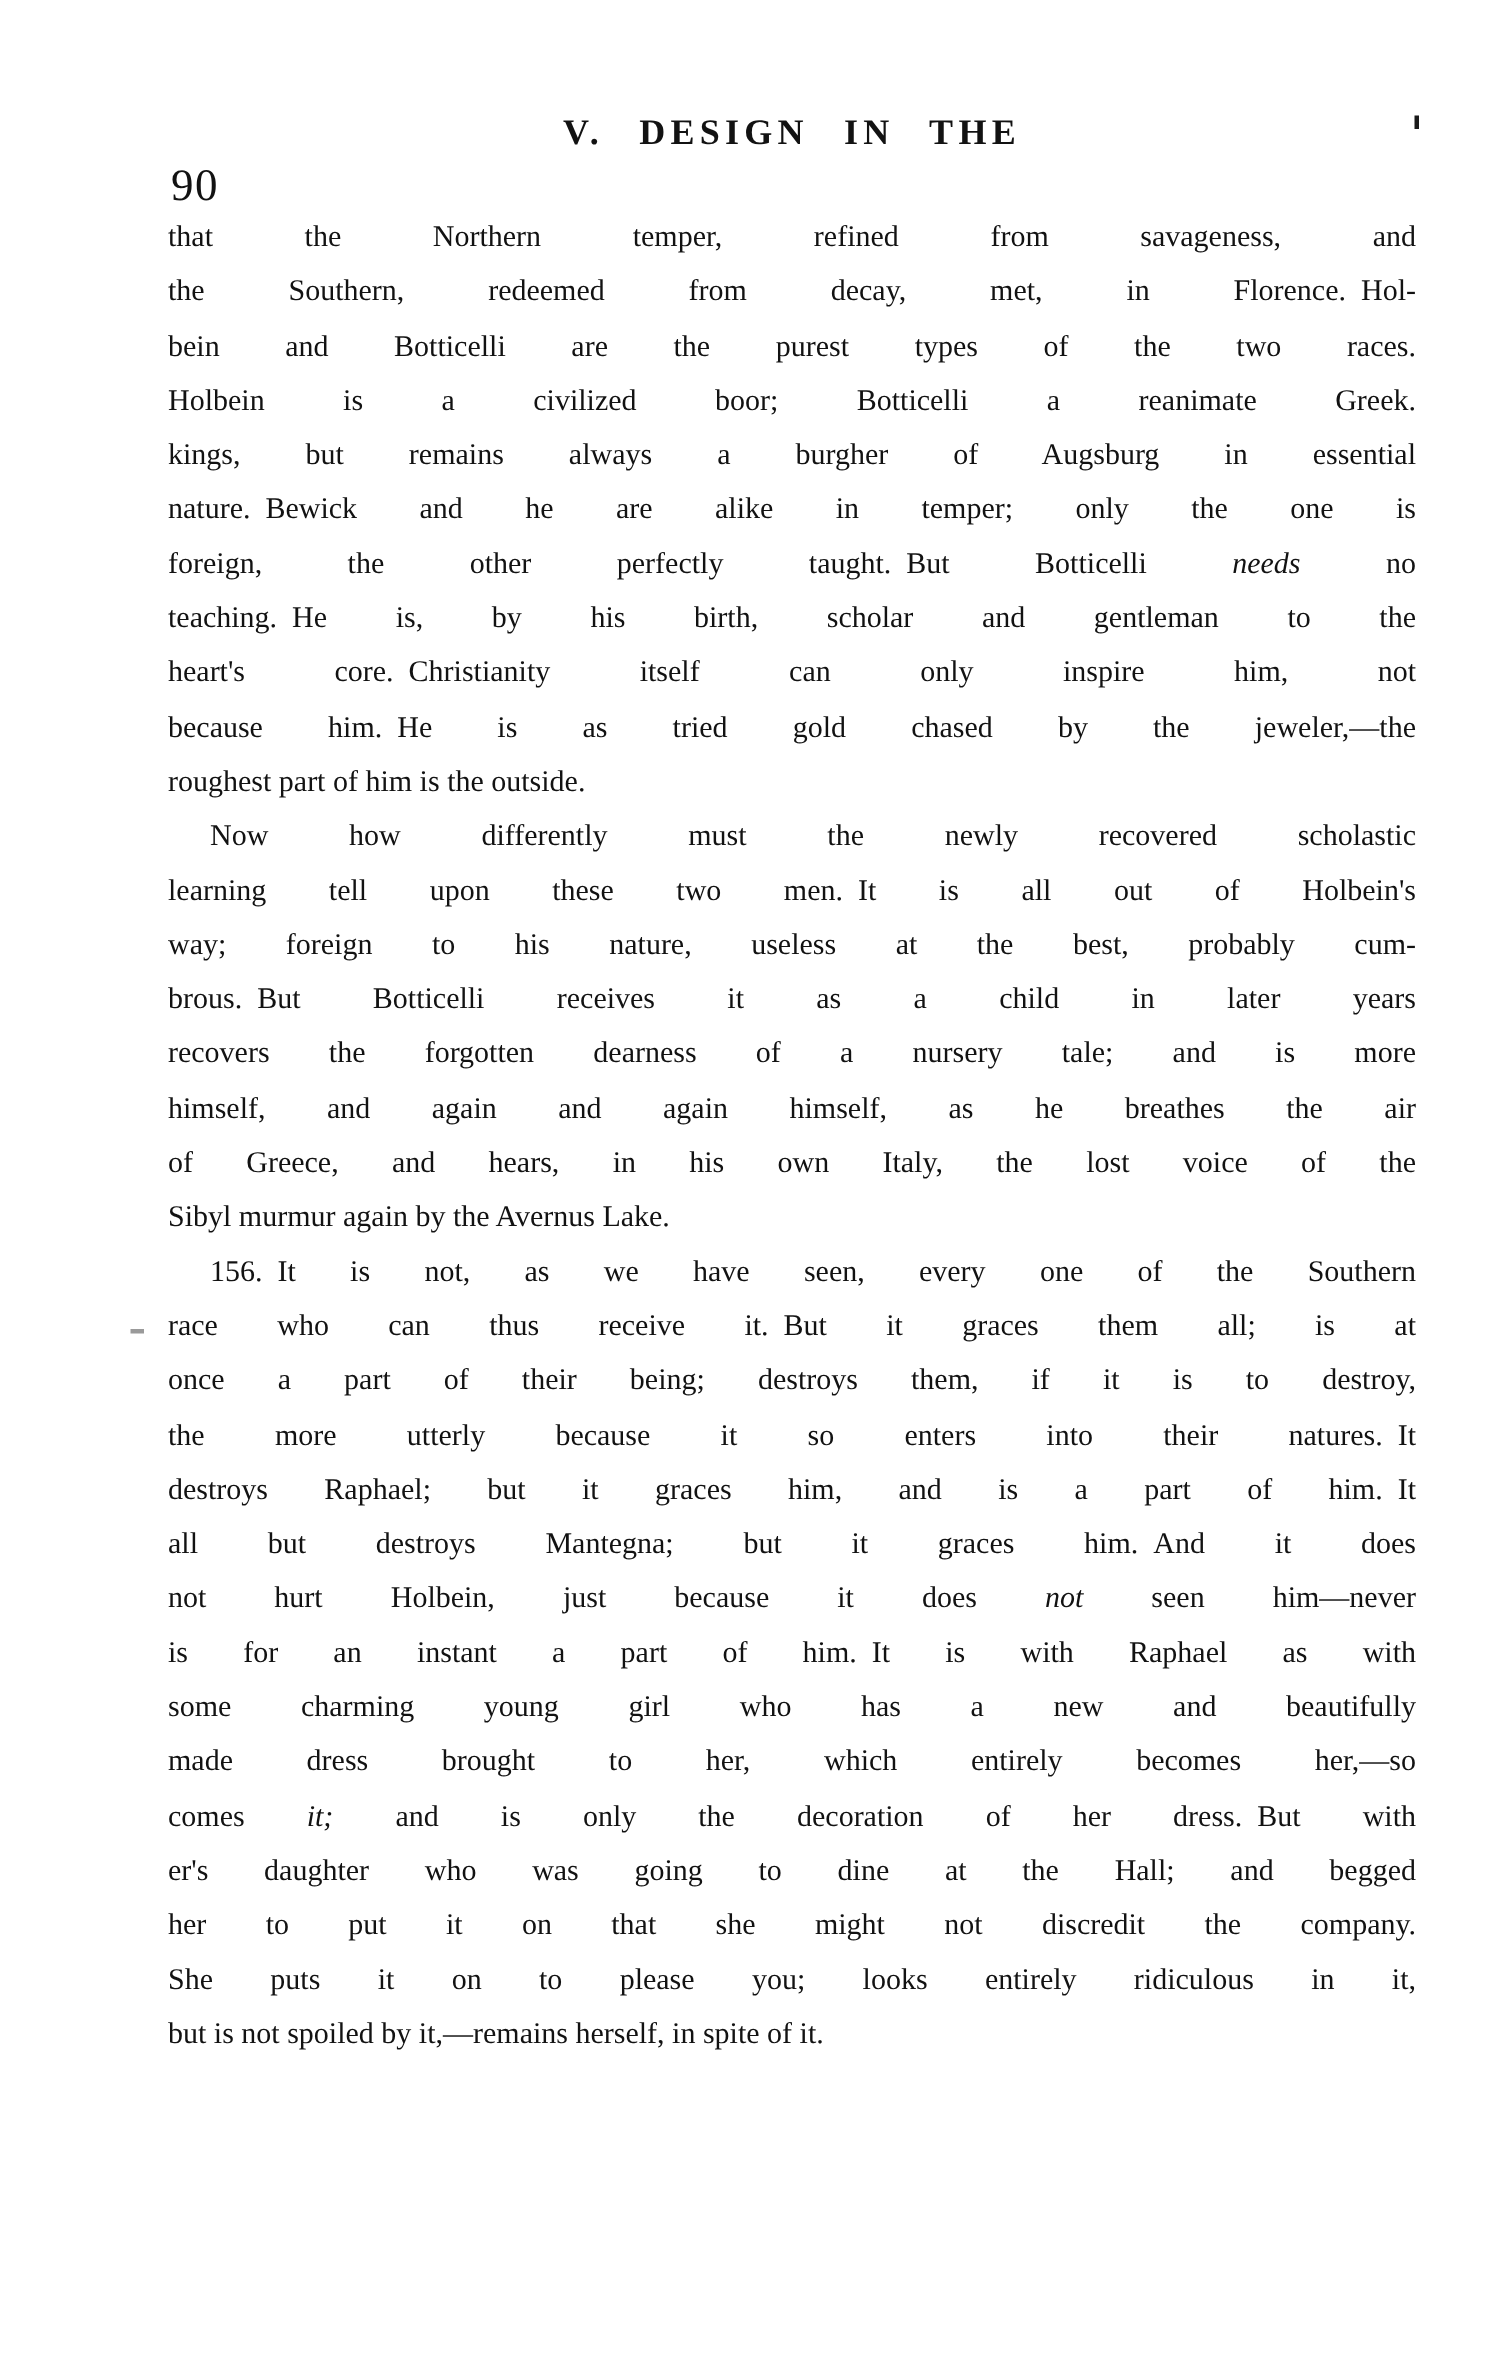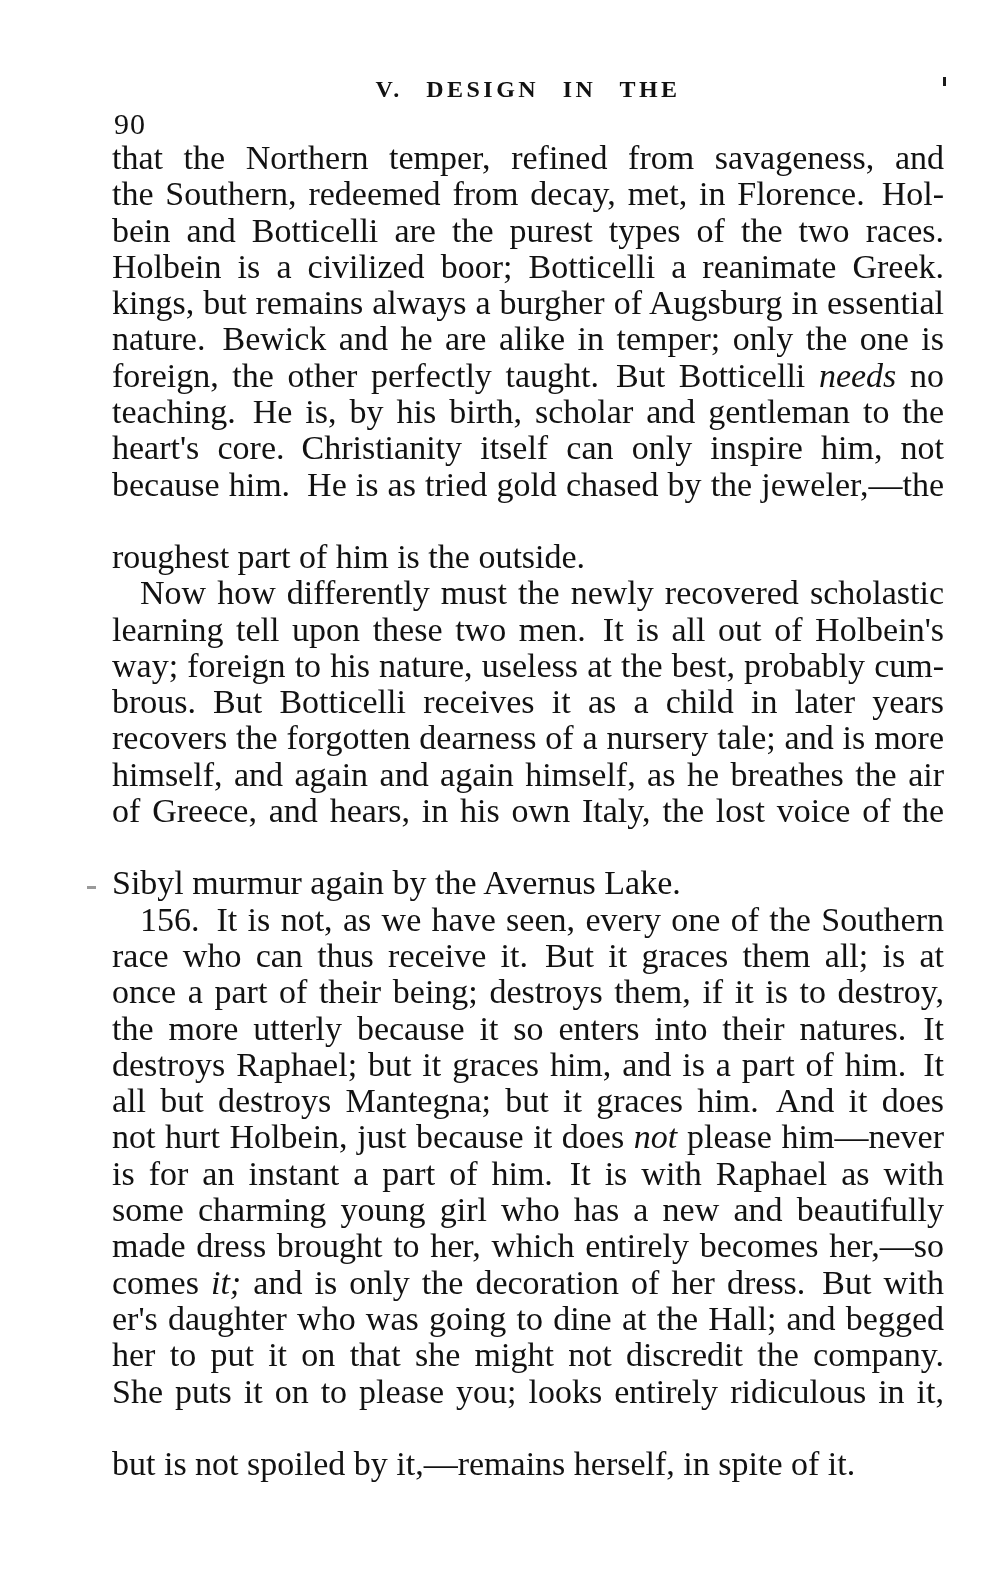--- a/index.html
+++ b/index.html
@@ -46,33 +46,32 @@
     line-height: 24px;
     font-weight: bold;
     letter-spacing: 3.5px;
     word-spacing: 14px;
   }
   .textblock {
     position: absolute;
     left: 112px;
     top: 140px;
     width: 832px;
-    font-size: 34px;
+    font-size: 20px;
     line-height: 36.3px;
   }
   .line {
     text-align: justify;
     text-align-last: justify;
     white-space: nowrap; 
   }
   .line { white-space: normal; }
   .line.last {
     text-align: center;
     text-align-last: left;
-    margin-top: 36px;
   }
   .line.indent {
     text-indent: 28px;
   }
   .artifact {
     position: absolute;
     background: #1a1a1a;
   }
   .artifact-tr {
     left: 943px;
@@ -121,21 +120,21 @@
       <div class="line"><span>recovers the forgotten dearness of a nursery tale; and is more</span></div>
       <div class="line"><span>himself, and again and again himself, as he breathes the air</span></div>
       <div class="line"><span>of Greece, and hears, in his own Italy, the lost voice of the</span></div>
       <div class="line last"><span>Sibyl murmur again by the Avernus Lake.</span></div>
       <div class="line indent"><span>156. It is not, as we have seen, every one of the Southern</span></div>
       <div class="line"><span>race who can thus receive it. But it graces them all; is at</span></div>
       <div class="line"><span>once a part of their being; destroys them, if it is to destroy,</span></div>
       <div class="line"><span>the more utterly because it so enters into their natures. It</span></div>
       <div class="line"><span>destroys Raphael; but it graces him, and is a part of him. It</span></div>
       <div class="line"><span>all but destroys Mantegna; but it graces him. And it does</span></div>
-      <div class="line"><span>not hurt Holbein, just because it does </span><i>not</i><span> please him—never</span></div>
+      <div class="line"><span>not hurt Holbein, just because it does </span><i>not</i><span> seen him—never</span></div>
       <div class="line"><span>is for an instant a part of him. It is with Raphael as with</span></div>
       <div class="line"><span>some charming young girl who has a new and beautifully</span></div>
       <div class="line"><span>made dress brought to her, which entirely becomes her,—so</span></div>
       <div class="line"><span>comes </span><i>it;</i><span> and is only the decoration of her dress. But with</span></div>
       <div class="line"><span>er's daughter who was going to dine at the Hall; and begged</span></div>
       <div class="line"><span>her to put it on that she might not discredit the company.</span></div>
       <div class="line"><span>She puts it on to please you; looks entirely ridiculous in it,</span></div>
       <div class="line last"><span>but is not spoiled by it,—remains herself, in spite of it.</span></div>
     </div>
 

